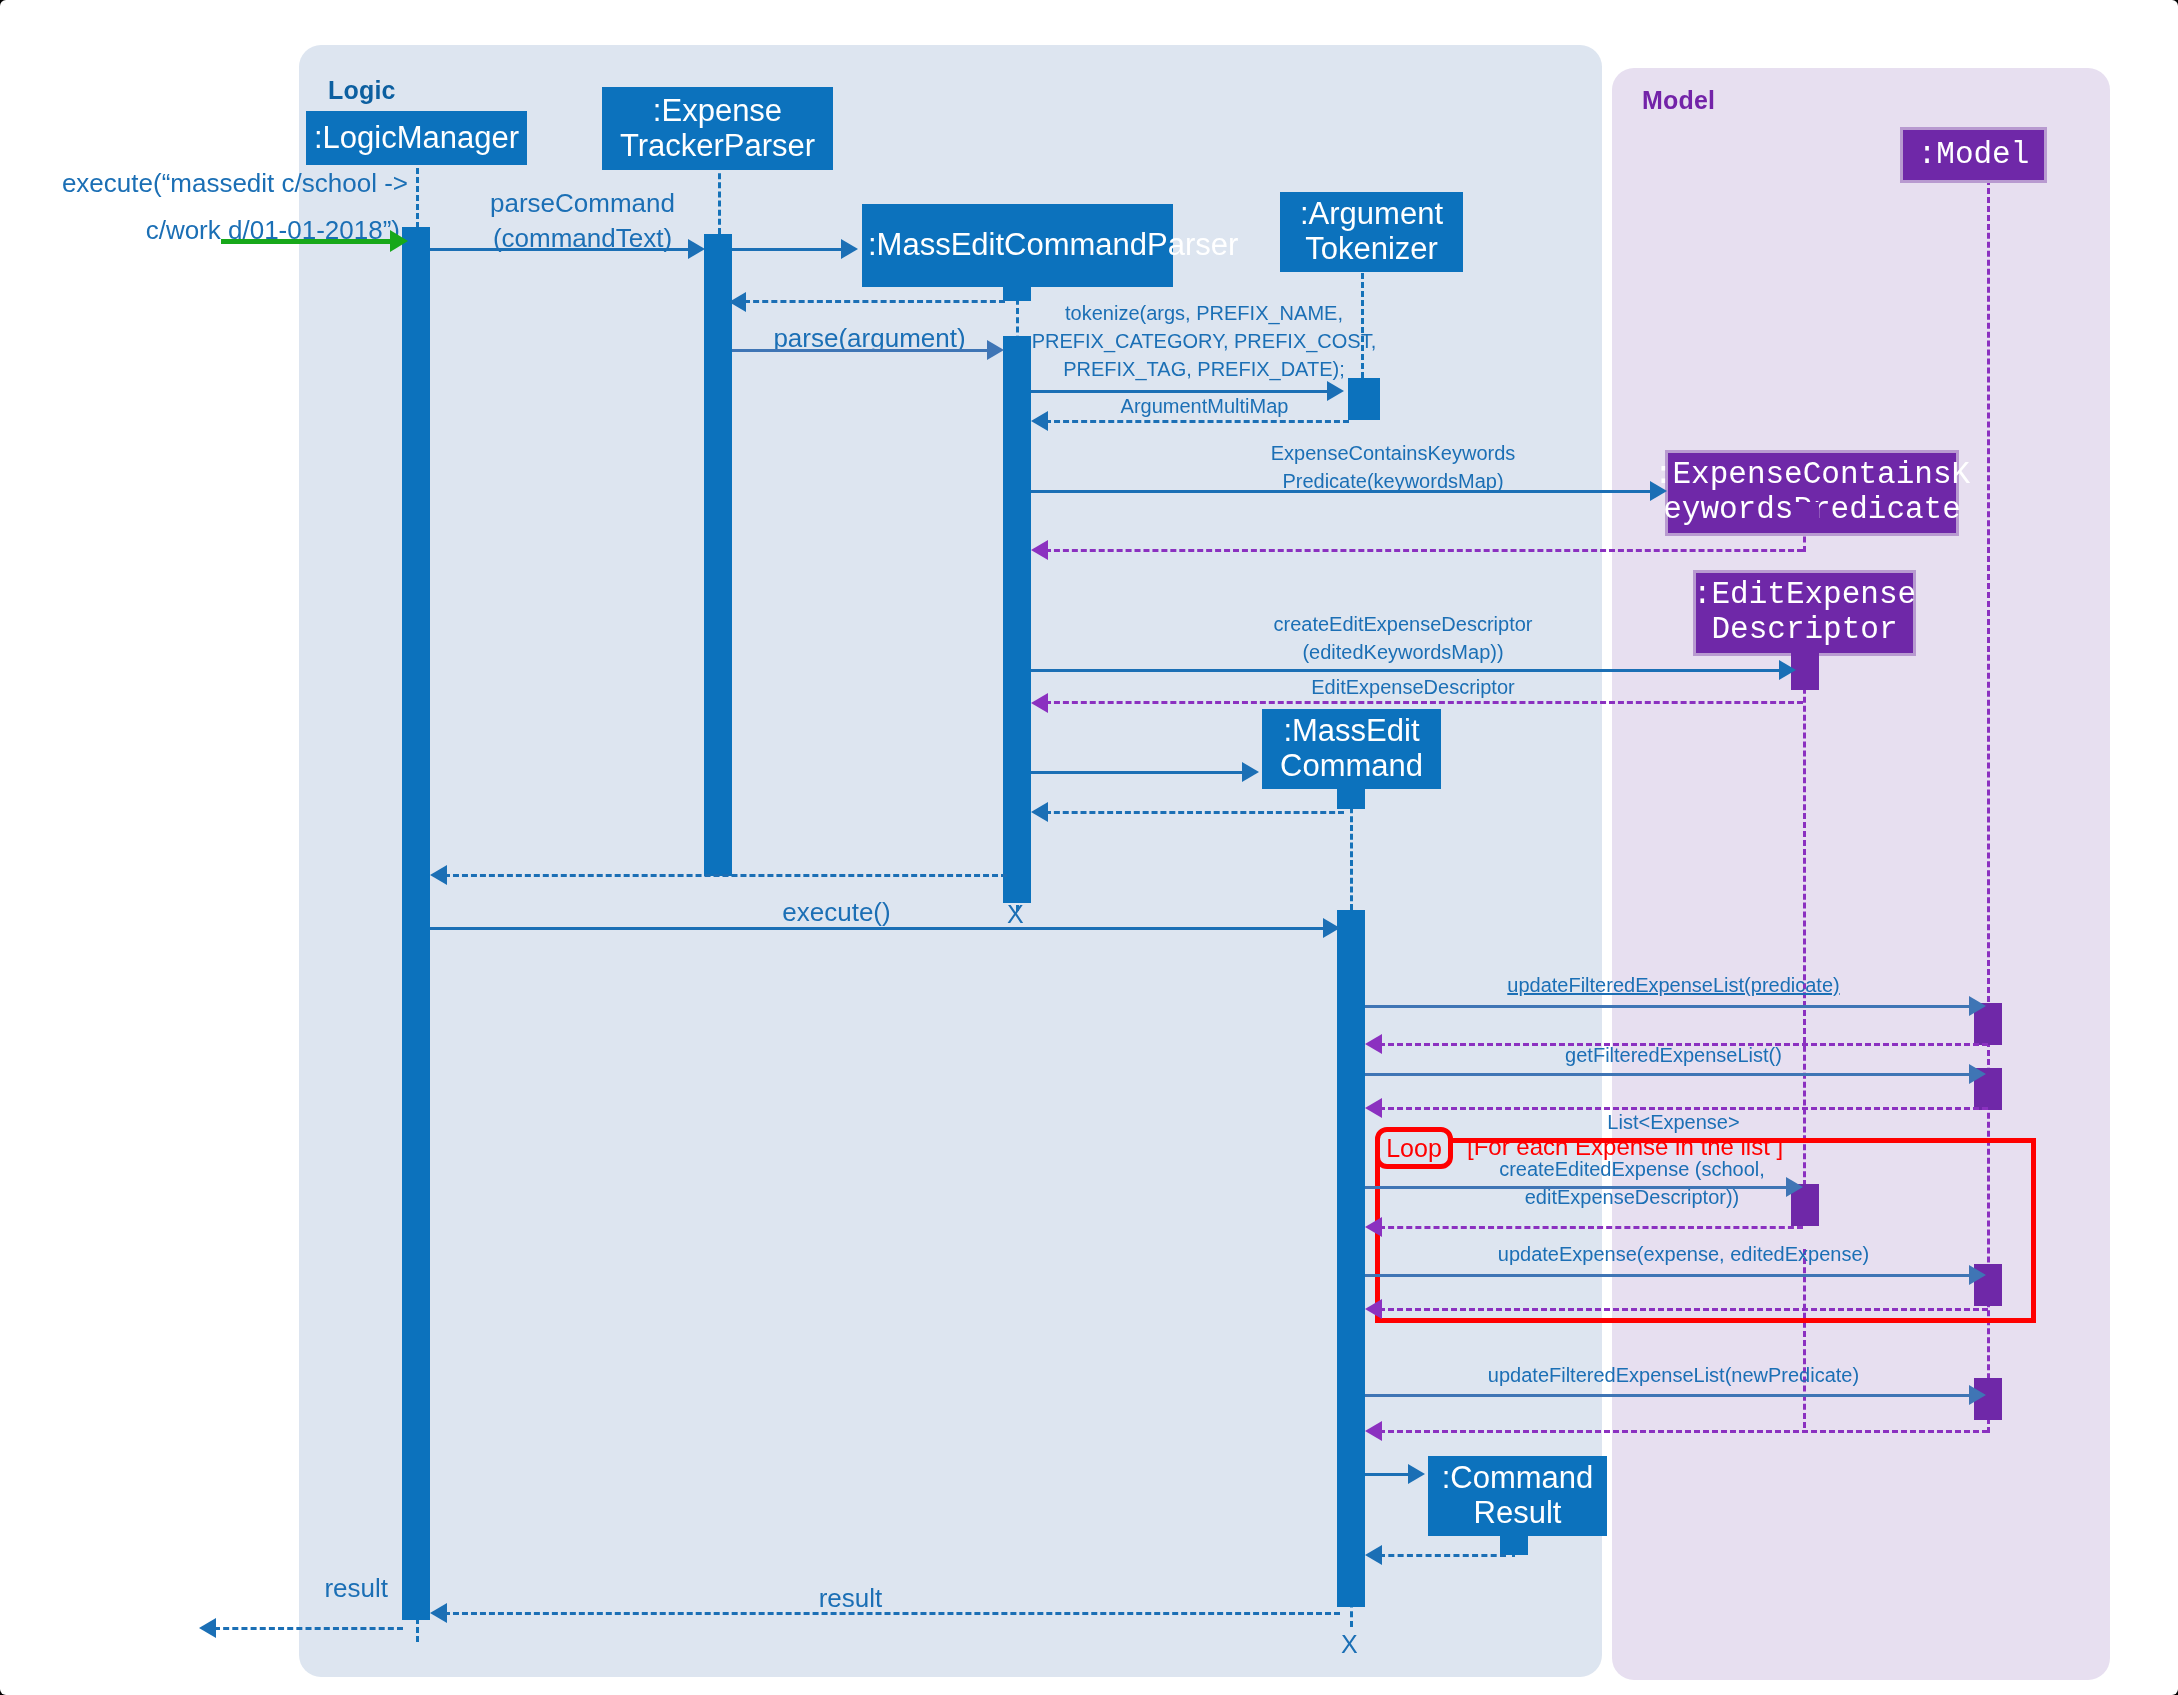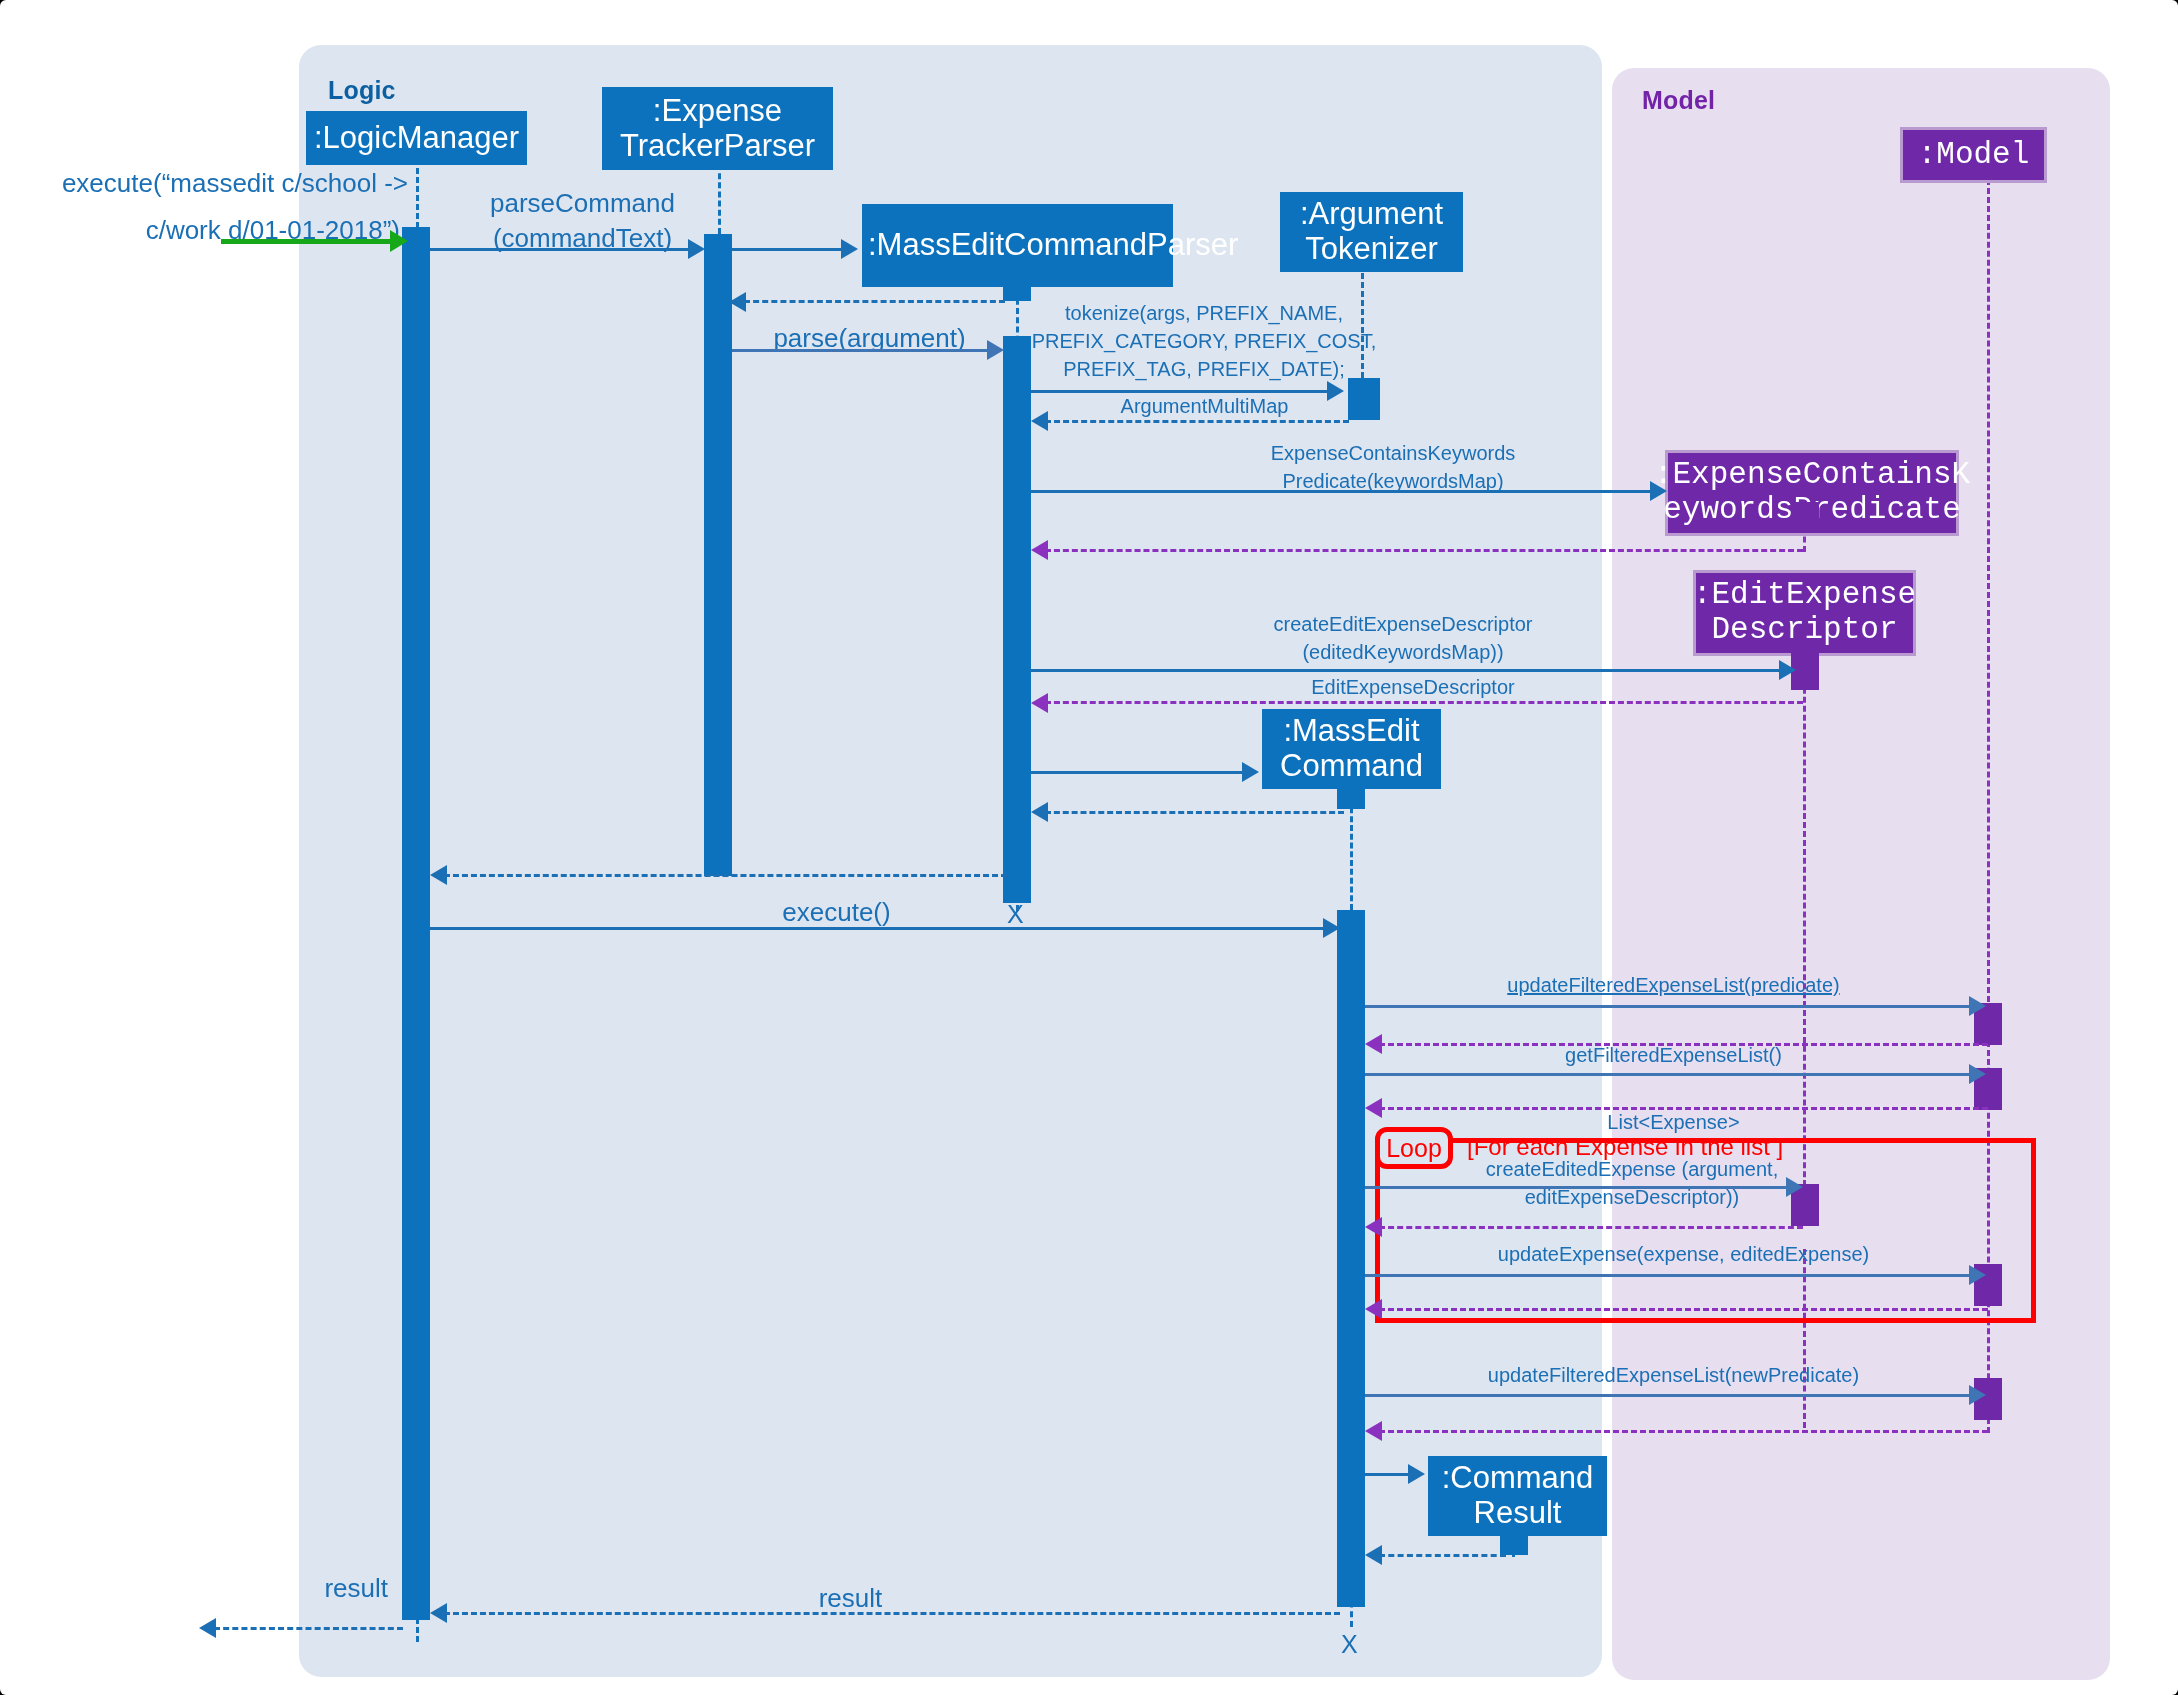--- a/index.html
+++ b/index.html
@@ -213,21 +213,21 @@
   <div class="ret r-purple" style="left:1379px;top:1107px;width:609px;"></div>
   <div class="ah ah-l-purple" style="left:1365px;top:1098px;"></div>
   <div class="lbl lbl-c" style="left:1365px;top:1110px;width:617px;">List&lt;Expense&gt;</div>
 
   <div class="loopbox" style="left:1375px;top:1138px;width:661px;height:185px;"></div>
   <div class="looptag" style="left:1375px;top:1127px;width:78px;height:42px;">
     <span>Loop</span>
   </div>
   <div class="loopcond" style="left:1467px;top:1133px;">[For each Expense in the list ]</div>
 
-  <div class="lbl lbl-c" style="left:1413px;top:1157px;width:438px;">createEditedExpense (argument,</div>
+  <div class="lbl lbl-c" style="left:1413px;top:1157px;width:438px;">createEditedExpense (school,</div>
   <div class="lbl lbl-c" style="left:1413px;top:1185px;width:438px;">editExpenseDescriptor))</div>
   <div class="msg m-blue2" style="left:1365px;top:1186px;width:428px;"></div>
   <div class="ah ah-r-blue2" style="left:1786px;top:1177px;"></div>
 
   <div class="ret r-purple" style="left:1379px;top:1226px;width:424px;"></div>
   <div class="ah ah-l-purple" style="left:1365px;top:1217px;"></div>
 
   <div class="lbl lbl-c" style="left:1385px;top:1242px;width:597px;">updateExpense(expense, editedExpense)</div>
   <div class="msg m-blue2" style="left:1365px;top:1274px;width:611px;"></div>
   <div class="ah ah-r-blue2" style="left:1969px;top:1265px;"></div>

